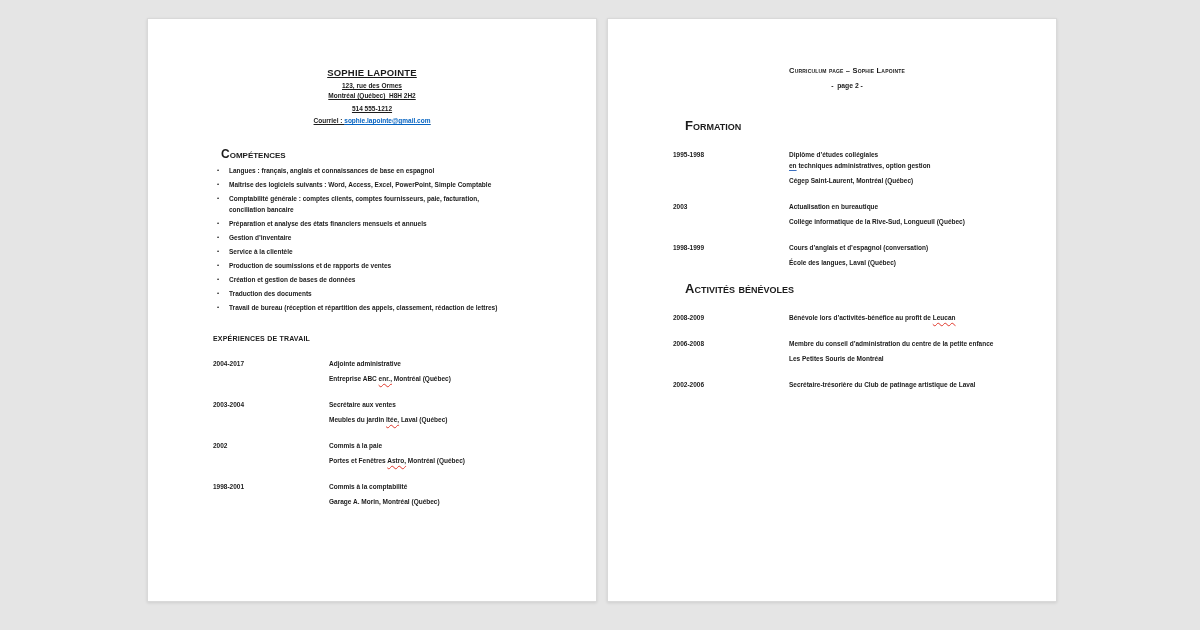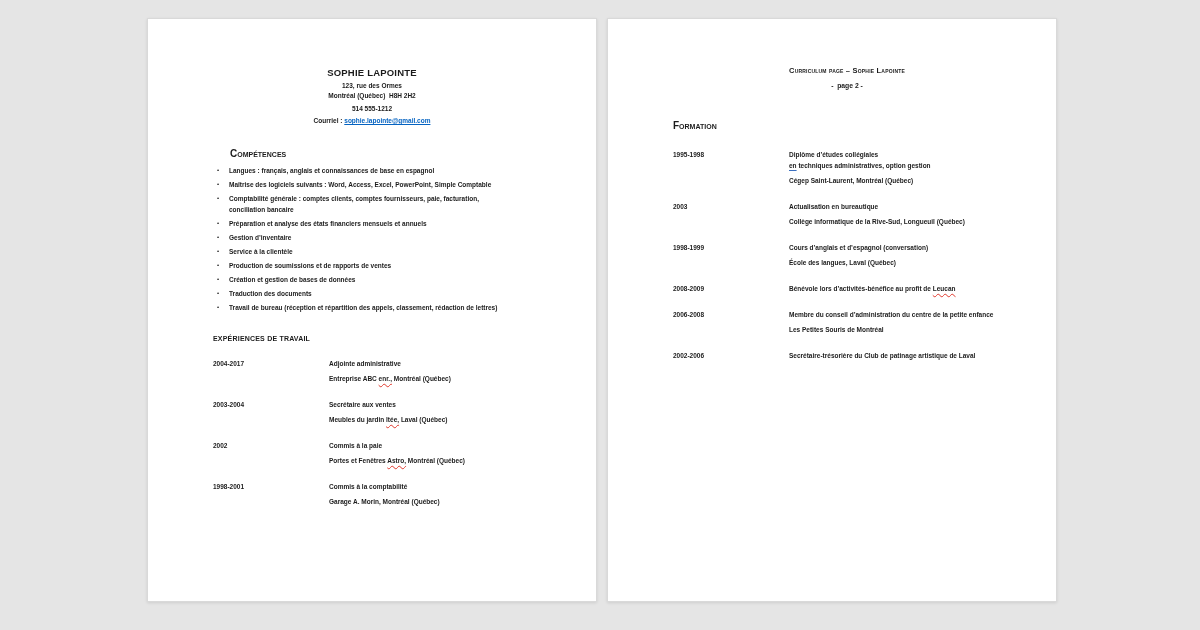--- a/index.html
+++ b/index.html
@@ -14,29 +14,29 @@
     border:1px solid #d9d9d9;
     box-shadow:0 1px 3px rgba(0,0,0,.10);
     display:flex;flex-direction:column;
     font-weight:bold;font-size:6.5px;line-height:11px;
     color:var(--text,#1b1b1b);
   }
   #page1{left:147px;padding:48px 35px 0 65px;}
   #page2{left:607px;padding:46px 35px 0 65px;}
 
   
-  .contact-header{text-align:center;margin:0 -35px 22px -65px;}
+  .contact-header{text-align:center;margin:0 -35px 22px -65px;text-decoration:underline;}
   .candidate-name{font-size:9.5px;line-height:12px;margin-bottom:2px;letter-spacing:.2px;}
   .addr{line-height:10px;}
   .phone{margin-top:3px;line-height:10px;}
   .email-line{margin-top:2px;line-height:10px;}
   .email-link{color:var(--link,#0563c1);text-decoration:underline;cursor:pointer;}
-  .skills-heading{font-variant:small-caps;font-size:10px;line-height:12px;margin:0 17px 5px;}
+  .skills-heading{font-variant:small-caps;font-size:12px;line-height:12px;margin:0 8px 5px;}
   .exp-heading{font-size:7px;line-height:12px;margin:17px 0 13px;letter-spacing:.2px;}
-  .section-heading{font-variant:small-caps;font-size:10px;line-height:12px;margin:0 0 17px;}
+  .section-heading{font-variant:small-caps;font-size:13px;line-height:12px;margin:0 12px 17px;}
 
   
   .bullet-item{display:flex;margin-bottom:3px;}
   .bullet{width:16px;flex:none;box-sizing:border-box;padding-left:4px;font-size:6px;line-height:11px;}
   .bullet-text{white-space:pre-line;line-height:11px;}
 
   
   .entry{display:flex;margin-bottom:11px;}
   .entry-date{width:116px;flex:none;}
   .entry-body{flex:1;}
@@ -204,20 +204,21 @@
           <div class="entry-body">
             <div class="para">
               <div class="tline"><span>Cours d’anglais et d’espagnol (conversation)</span></div>
             </div>
             <div class="para">
               <div class="tline"><span>École des langues, Laval (Québec)</span></div>
             </div>
           </div>
         </div>
       </div>
+      <div class="section-heading">Activités bénévoles</div>
       <div>
         <div class="entry">
           <div class="entry-date">2008-2009</div>
           <div class="entry-body">
             <div class="para">
               <div class="tline"><span>Bénévole lors d’activités-bénéfice au profit de </span><span class="mark-spell">Leucan</span></div>
             </div>
           </div>
         </div>
         <div class="entry">

